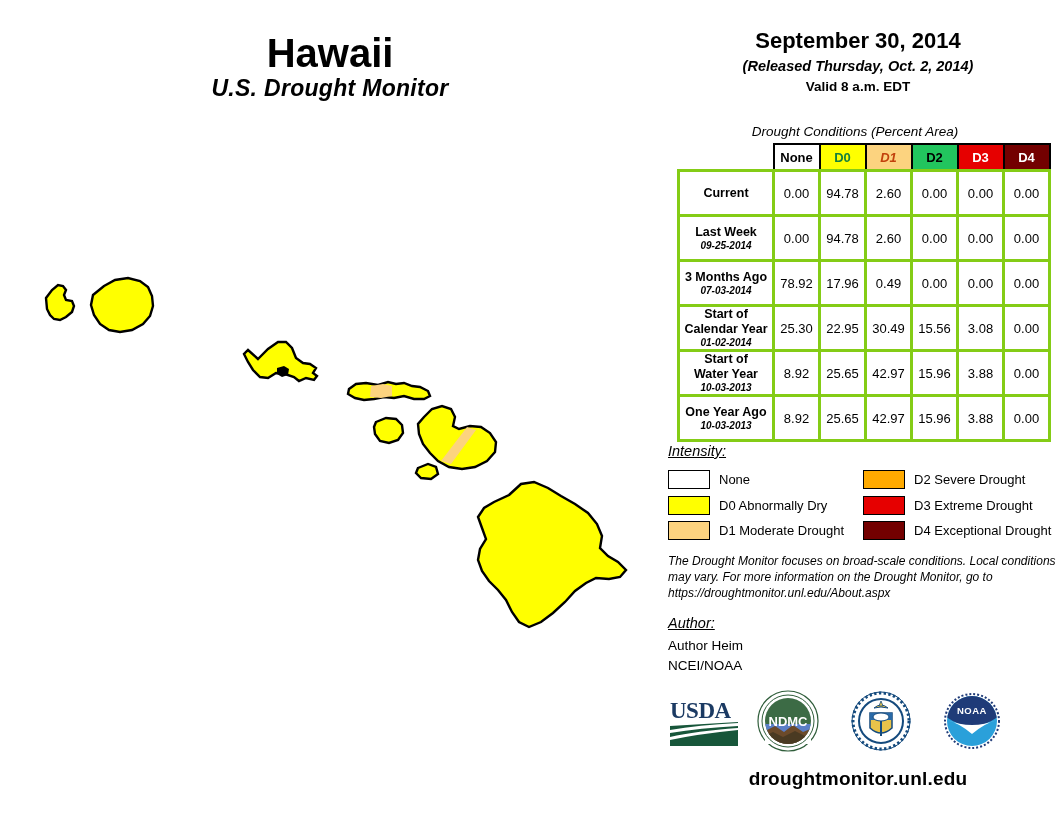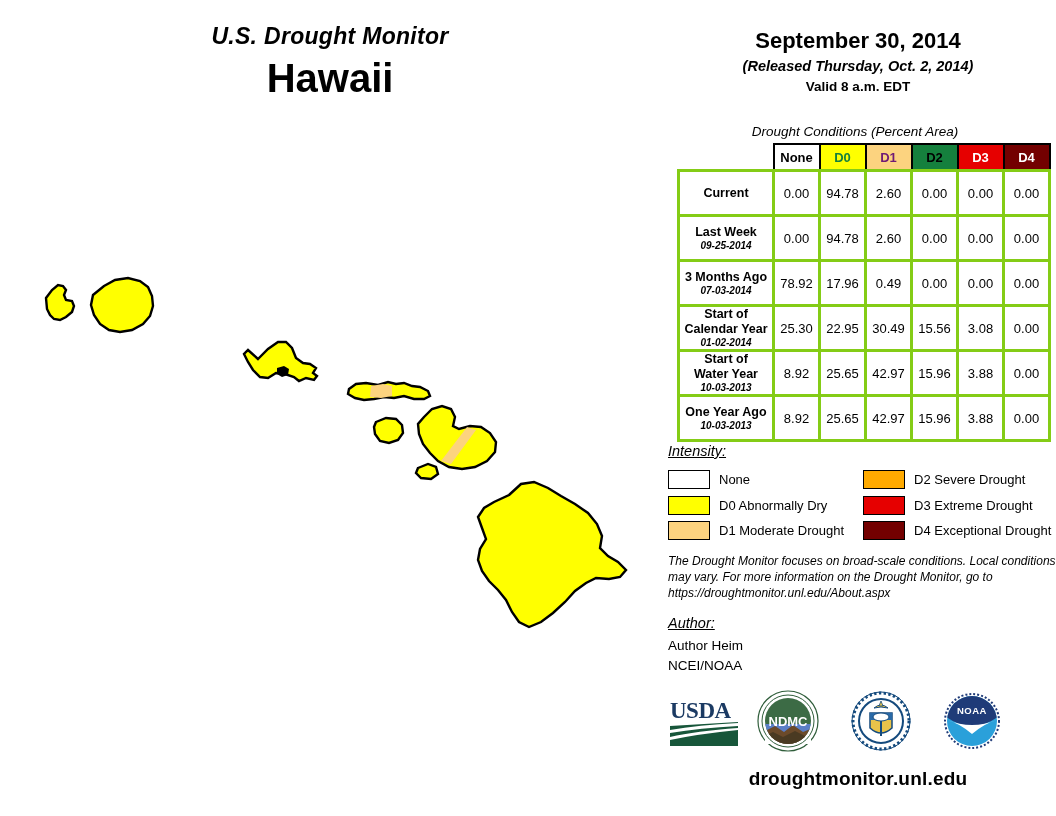--- a/index.html
+++ b/index.html
@@ -135,22 +135,22 @@
     font-weight: bold;
     margin-top: 1px;
   }
   #drought-table tbody td.val {
     width: 43px;
     font-size: 13px;
     font-weight: normal;
   }
   .hdr-none { background: #ffffff; color: #000000; }
   .hdr-d0   { background: #ffff00; color: #15803d; }
-  .hdr-d1   { background: #fcd37f; color: #701a75; }
-  .hdr-d2   { background: #15803d; color: #000000; }
+  .hdr-d1   { background: #fcd37f; color: #c2410c; font-style: italic; }
+  .hdr-d2   { background: #22c55e; color: #000000; }
   .hdr-d3   { background: #e60000; color: #ffffff; }
   .hdr-d4   { background: #730000; color: #ffffff; }
 
   
   #intensity-title {
     position: absolute;
     left: 8px;
     top: 443px;
     font-size: 14.5px;
     font-style: italic;
@@ -224,22 +224,22 @@
     text-align: center;
     font-size: 19px;
     font-weight: bold;
     letter-spacing: 0.2px;
   }
 </style>
 </head>
 <body>
 
 <div id="title-block">
+  <div id="title-state">Hawaii</div>
   <div id="title-main">U.S. Drought Monitor</div>
-  <div id="title-state">Hawaii</div>
 </div>
 
 <div id="map-area">
   <svg id="map-svg" width="660" height="680" viewBox="0 0 660 680" xmlns="http://www.w3.org/2000/svg">
 
     <path d="M46 168 L52 160 L58 155 L63 156 L66 160 L64 165 L66 170 L72 171 L74 176 L72 182 L66 187 L60 190 L54 189 L50 185 L47 179 Z" fill="#ffff00" stroke="#000000" stroke-width="2.4"></path>
 
     <path d="M104 156 L115 150 L128 148 L140 151 L148 157 L152 166 L153 176 L150 186 L143 194 L132 200 L120 202 L109 200 L100 194 L94 185 L91 175 L93 165 Z" fill="#ffff00" stroke="#000000" stroke-width="2.4"></path>
 
     <path d="M258 229 L268 219 L278 212 L286 212 L292 218 L296 228 L303 233 L310 234 L316 238 L313 243 L317 246 L314 250 L306 248 L299 251 L294 247 L285 244 L276 243 L268 248 L260 247 L253 240 L248 232 L244 224 L248 220 Z" fill="#ffff00" stroke="#000000" stroke-width="2.4"></path>

